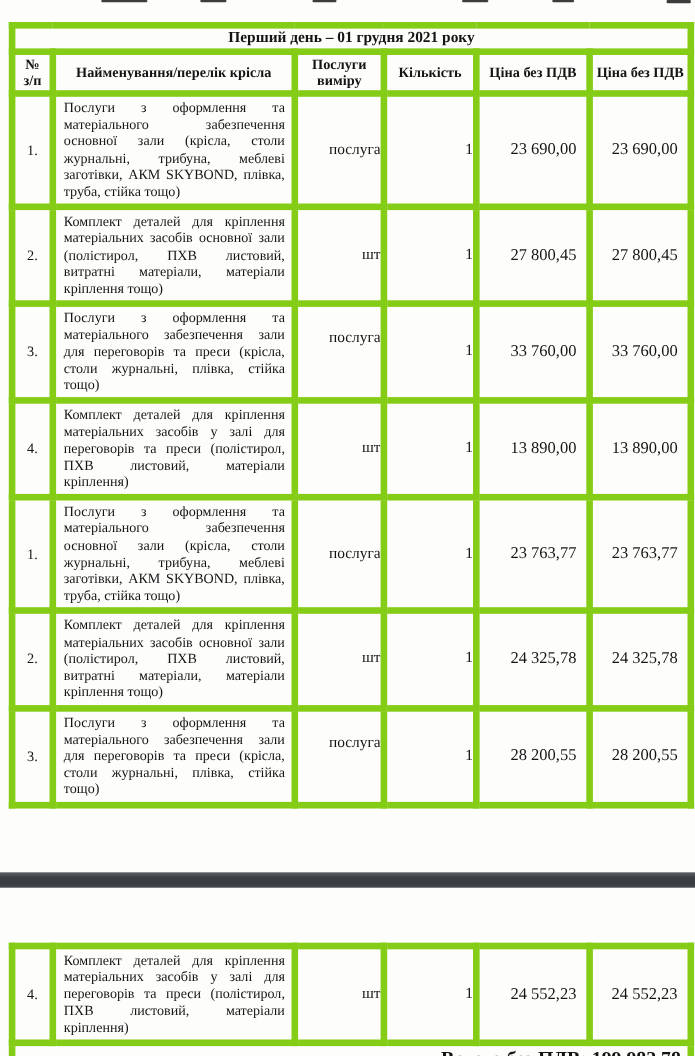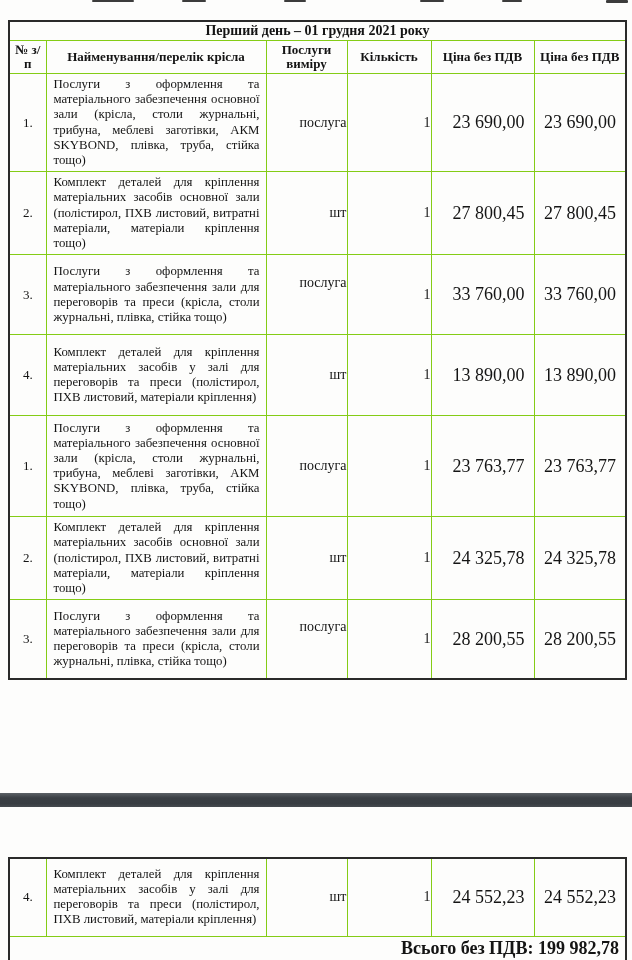--- a/index.html
+++ b/index.html
@@ -25,21 +25,21 @@
 
   table.doc-table {
     position: absolute;
     left: 8px;
     width: 617px;
     border-collapse: collapse;
     table-layout: fixed;
     background: #fdfdfc;
   }
   table.doc-table td, table.doc-table th {
-    border: 1px solid #84cc16;
+    border: 6px solid #84cc16;
     vertical-align: middle;
     overflow: hidden;
   }
   table.doc-table { border: 2px solid #2a2a2a; }
 
   #table-page1 { top: 20px; }
   #table-page2 { top: 857px; }
 
   .section-title-cell {
     text-align: center;
@@ -66,21 +66,21 @@
     vertical-align: top;
     font-family: Liberation Serif, serif;
   }
   td.unit-cell, td.qty-cell {
     text-align: right;
     font-size: 14px;
   }
   td.unit-low { vertical-align: bottom; padding-bottom: 24px; }
   td.money-cell {
     text-align: right;
-    font-size: 18px;
+    font-size: 15px;
     padding-right: 9px;
   }
   td.total-cell {
     text-align: right;
     font-weight: bold;
     font-size: 18px;
     padding: 1px 6px 2px 2px;
   }
 
   .scan-bar {

